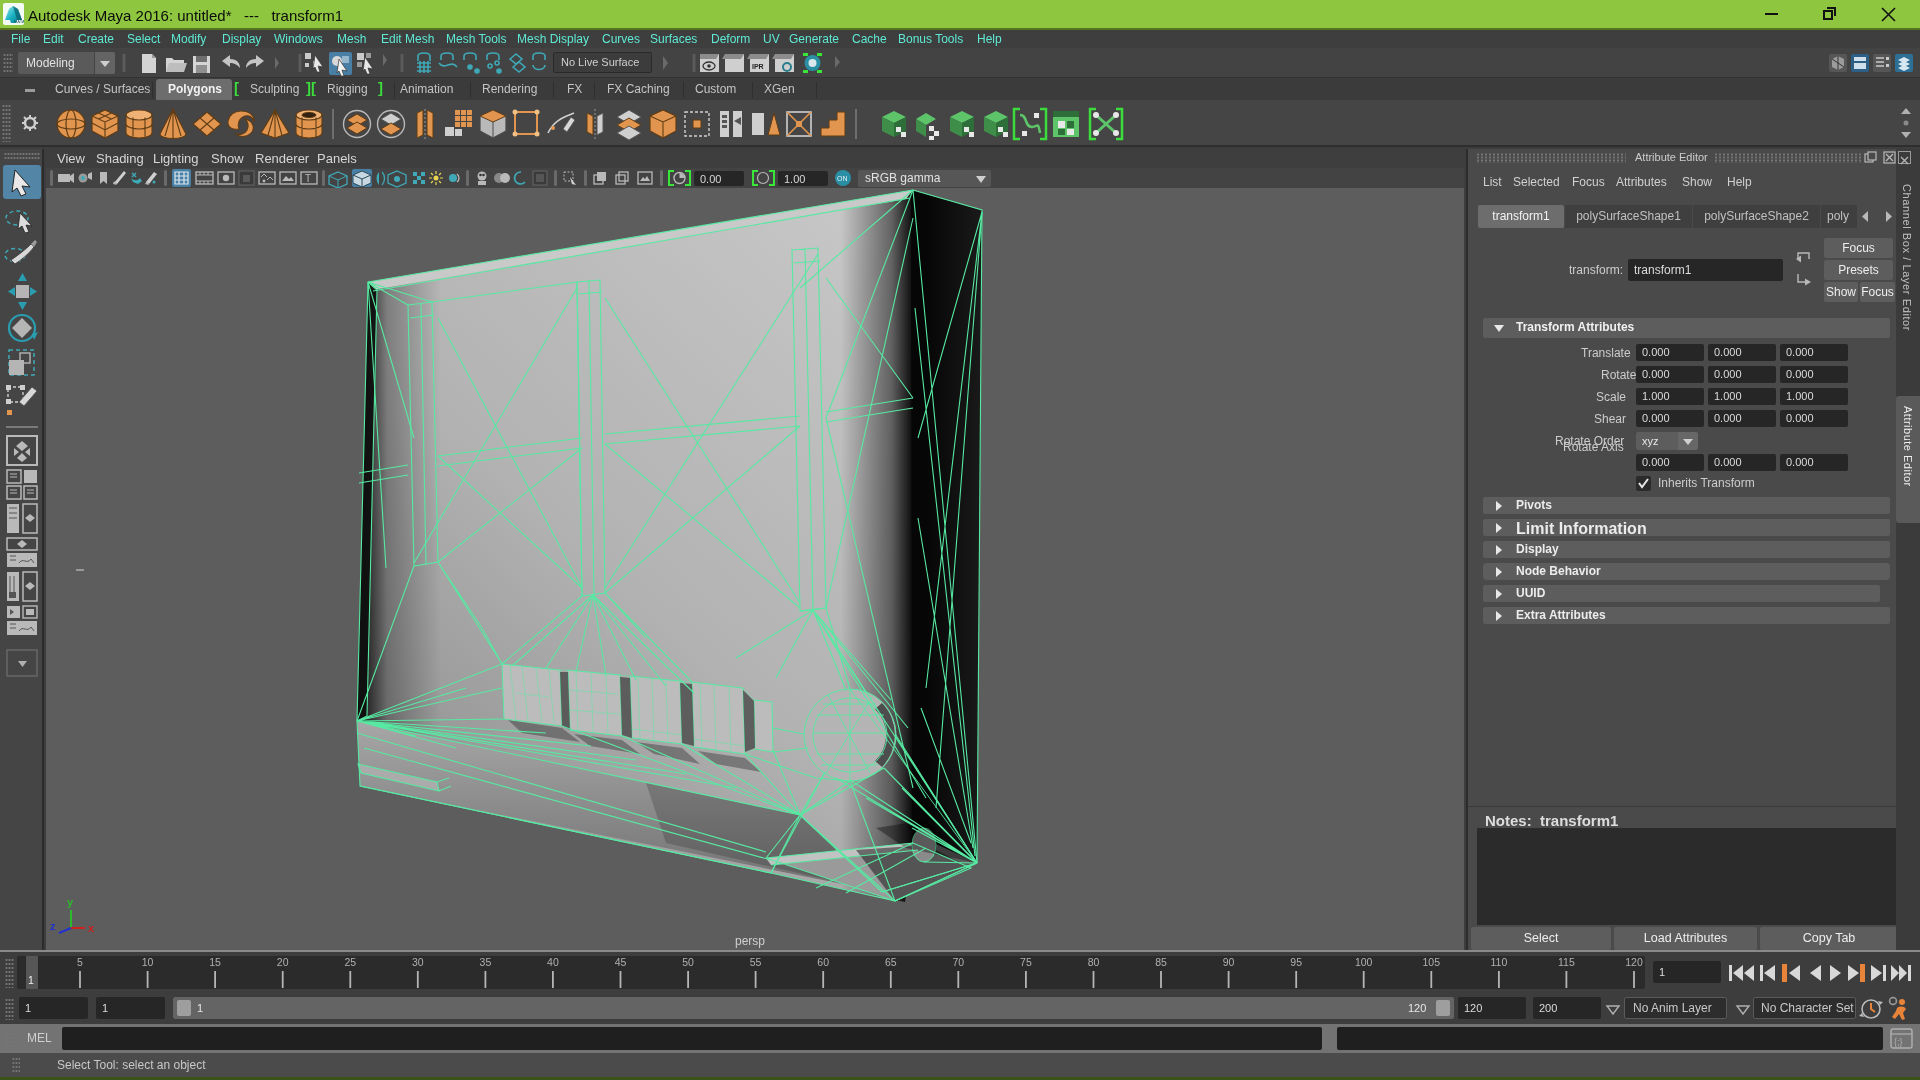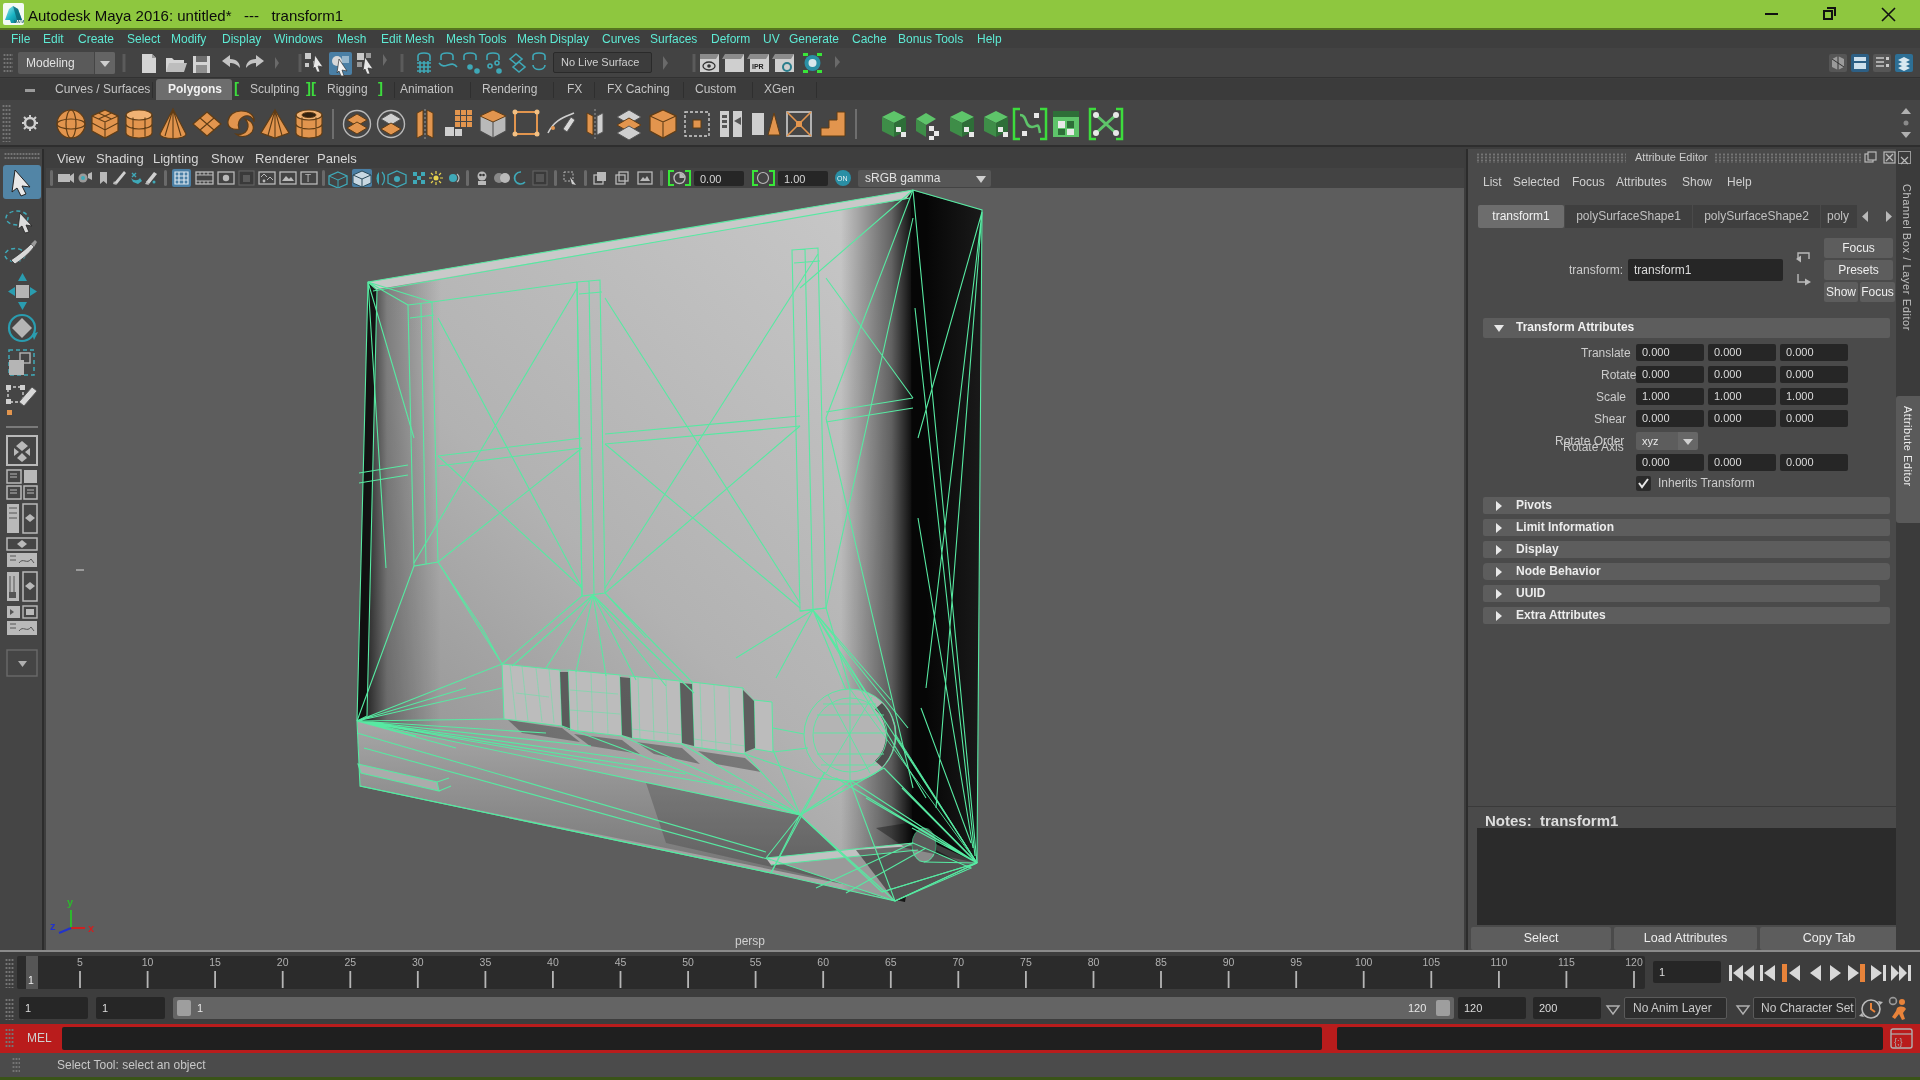--- a/index.html
+++ b/index.html
@@ -887,21 +887,21 @@
     <div class="abs" style="left:15px;top:0px;width:407px;height:17px;background:#5d5d5d;border-radius:2px;">
         <svg class="abs" style="left:12px;top:4px;" width="8" height="10">
           <path d="M1,0 L7,5 L1,10 Z" fill="#e8e8e8"></path>
         </svg>
         <span class="txt" style="left:33px;top:1px;font-size:12px;font-weight:bold;color:#ececec;">Pivots</span>
       </div>
     <div class="abs" style="left:15px;top:22px;width:407px;height:17px;background:#5d5d5d;border-radius:2px;">
         <svg class="abs" style="left:12px;top:4px;" width="8" height="10">
           <path d="M1,0 L7,5 L1,10 Z" fill="#e8e8e8"></path>
         </svg>
-        <span class="txt" style="left:33px;top:1px;font-size:12px;font-weight:bold;color:#ececec;">Limit Information</span>
+        <span class="txt" style="left:33px;top:1px;font-size:16px;font-weight:bold;color:#ececec;">Limit Information</span>
       </div>
     <div class="abs" style="left:15px;top:44px;width:407px;height:17px;background:#5d5d5d;border-radius:2px;">
         <svg class="abs" style="left:12px;top:4px;" width="8" height="10">
           <path d="M1,0 L7,5 L1,10 Z" fill="#e8e8e8"></path>
         </svg>
         <span class="txt" style="left:33px;top:1px;font-size:12px;font-weight:bold;color:#ececec;">Display</span>
       </div>
     <div class="abs" style="left:15px;top:66px;width:407px;height:17px;background:#5d5d5d;border-radius:4px;">
         <svg class="abs" style="left:12px;top:4px;" width="8" height="10">
           <path d="M1,0 L7,5 L1,10 Z" fill="#e8e8e8"></path>
@@ -1048,21 +1048,21 @@
       <path d="M4,17 l-3,3 l5,1 Z" fill="#b9b9b9"></path>
   </svg>
   <svg class="abs" style="left:1887px;top:3px;" width="24" height="26" viewBox="0 0 24 26">
     <circle cx="6" cy="5" r="3.5" fill="none" stroke="#9a9a9a" stroke-width="1.5"></circle>
       <path d="M6,1 v1.5 M6,7.5 v1.5 M2,5 h1.5 M8.5,5 h1.5" stroke="#9a9a9a" stroke-width="1.2"></path>
     <circle cx="15" cy="6" r="3" fill="#e8833a"></circle>
     <path d="M10,12 c3,-2 7,-2 9,1 l-3,4 2,6 -3,1 -3,-6 -4,5 -3,-2 4,-6 Z" fill="#e8833a"></path>
   </svg>
 </div>
 
-<div class="abs" id="melrow" style="left:0;top:1024px;width:1920px;height:29px;background:#b91c1c;">
+<div class="abs" id="melrow" style="left:0;top:1024px;width:1920px;height:29px;background:#737373;">
   <div class="grip" style="left:5px;top:4px;width:9px;height:21px;"></div>
   <div class="txt" style="left:27px;top:7px;font-size:12px;color:#cfcfcf;">MEL</div>
   <div class="abs" style="left:62px;top:3px;width:1260px;height:23px;background:#1f1f1f;border-radius:2px;"></div>
   <div class="abs" style="left:1337px;top:3px;width:1260px;height:23px;background:#1f1f1f;border-radius:2px;width:546px;"></div>
   <svg class="abs" style="left:1890px;top:4px;" width="24" height="22" viewBox="0 0 24 22">
     <rect x="1" y="1" width="21" height="19" rx="2" fill="none" stroke="#b0b0b0" stroke-width="1.4"></rect>
     <path d="M1,6 h21" stroke="#b0b0b0" stroke-width="1.2"></path>
     <text x="4" y="17" font-size="9" fill="#b0b0b0">{;}</text>
   </svg>
 </div>

